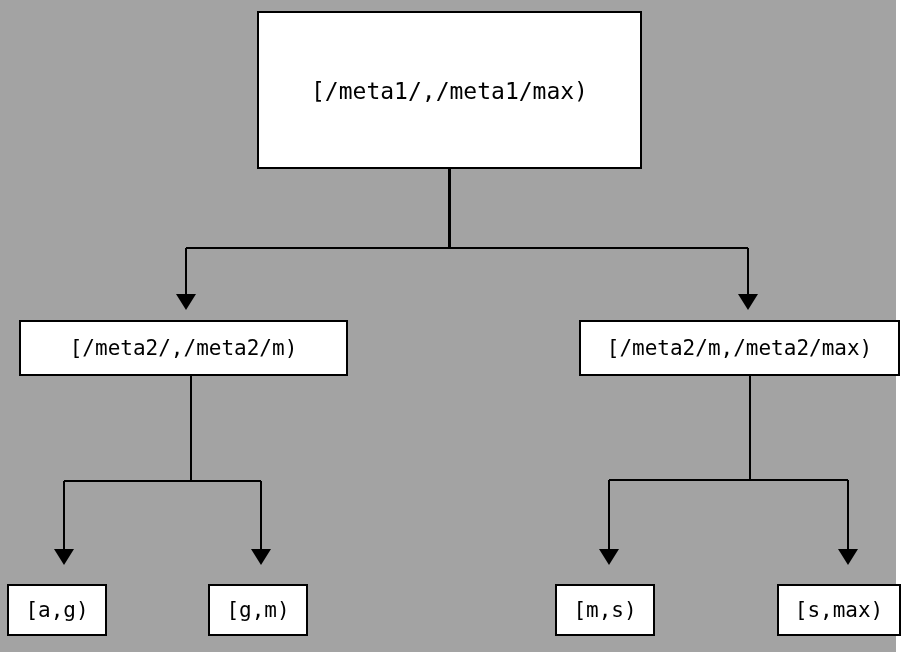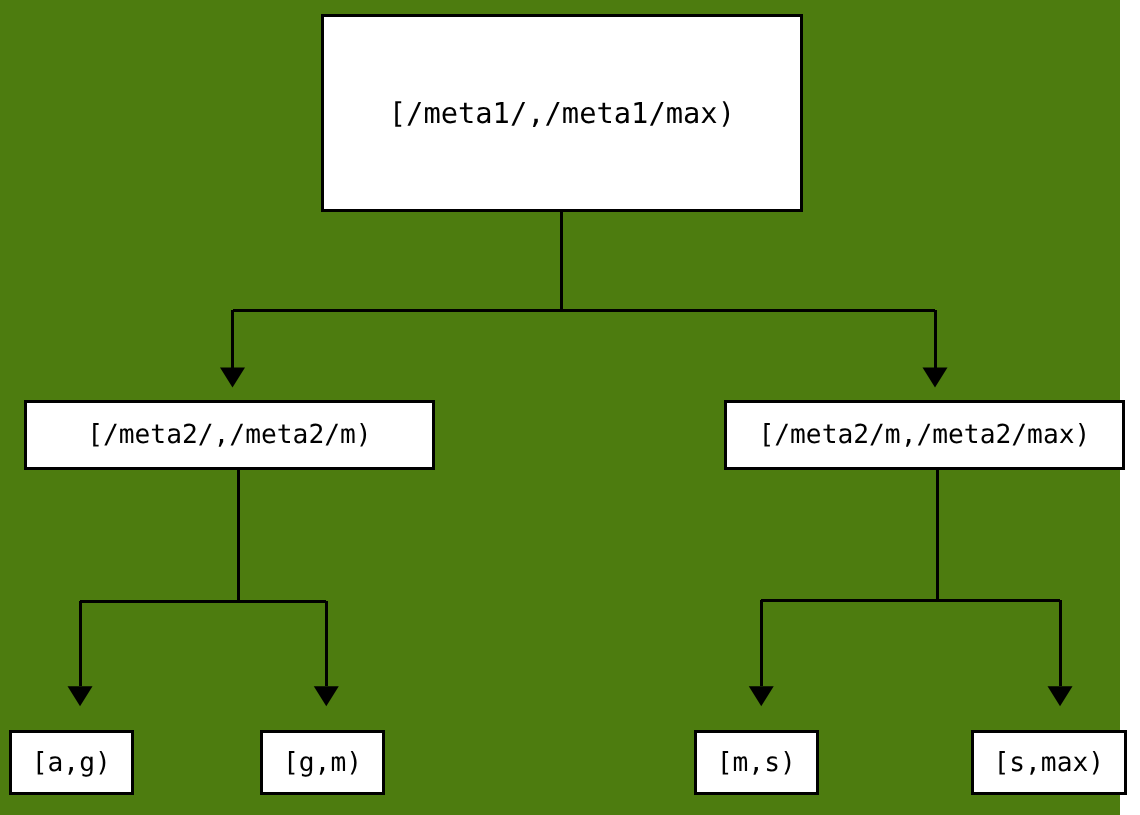--- a/index.html
+++ b/index.html
@@ -10,21 +10,21 @@
   body {
     width: 912px;
     height: 652px;
     font-family: "DejaVu Sans Mono", "Liberation Mono", monospace;
     overflow: hidden;
   }
   #diagram-root {
     position: relative;
     width: 896px;
     height: 652px;
-    background: #4d7c0f;
+    background: #a3a3a3;
   }
   svg.tree-canvas {
     position: absolute;
     left: 0;
     top: 0;
     width: 912px;
     height: 652px;
     display: block;
   }
   .node-box {

